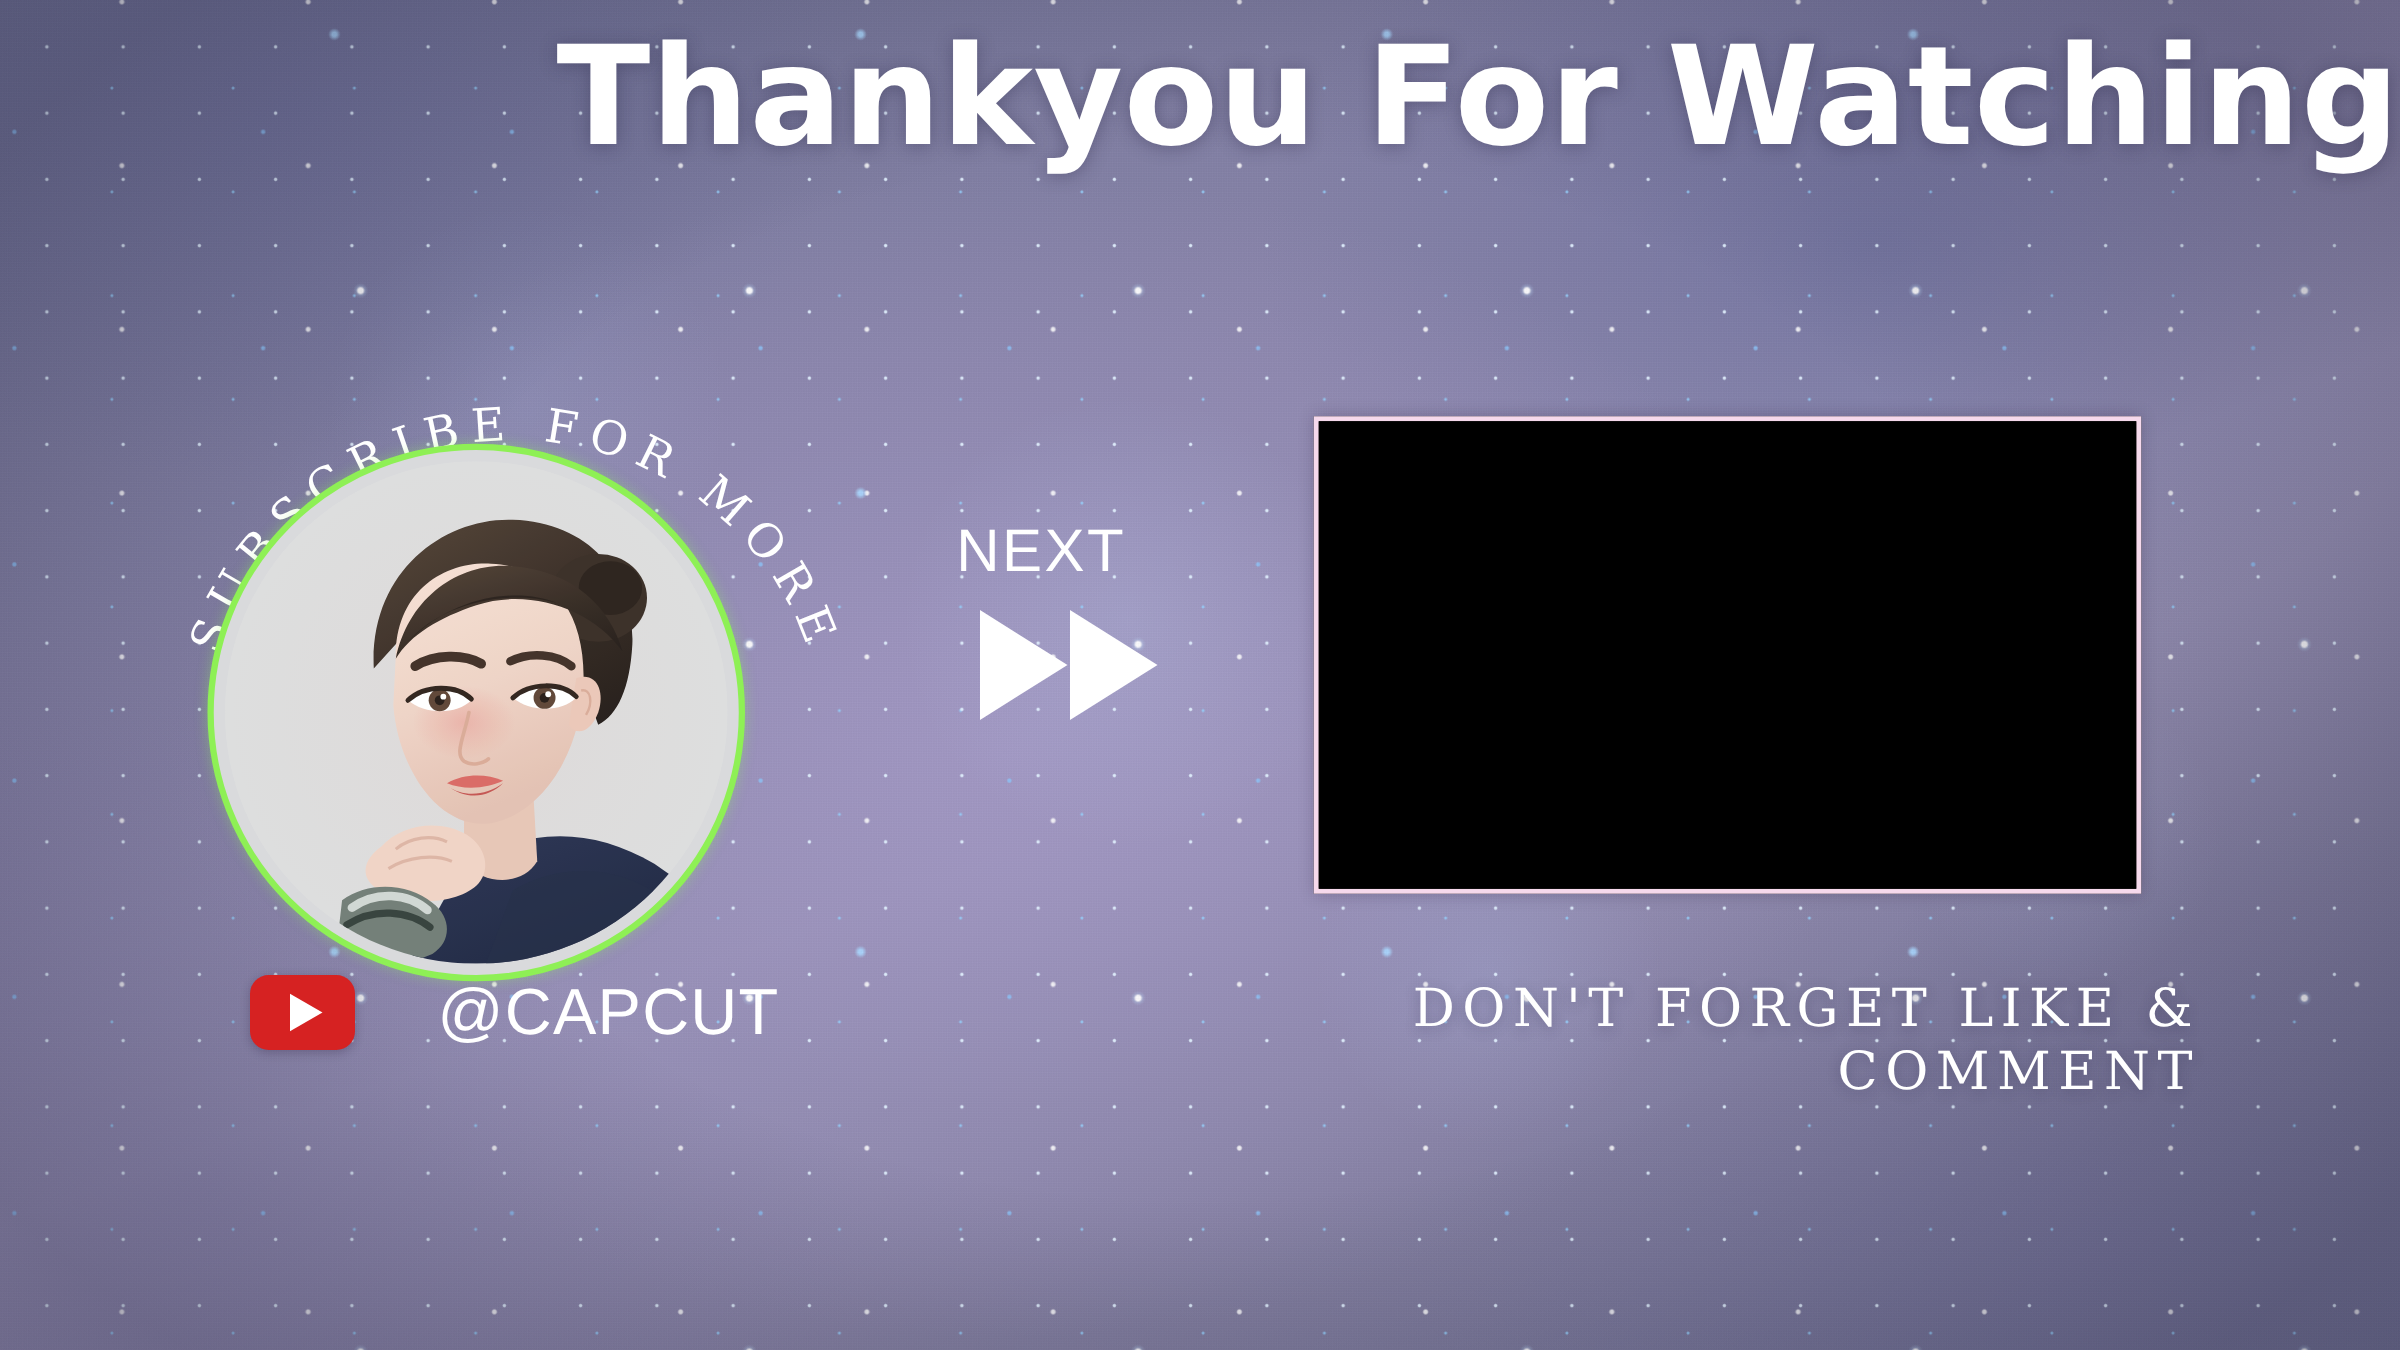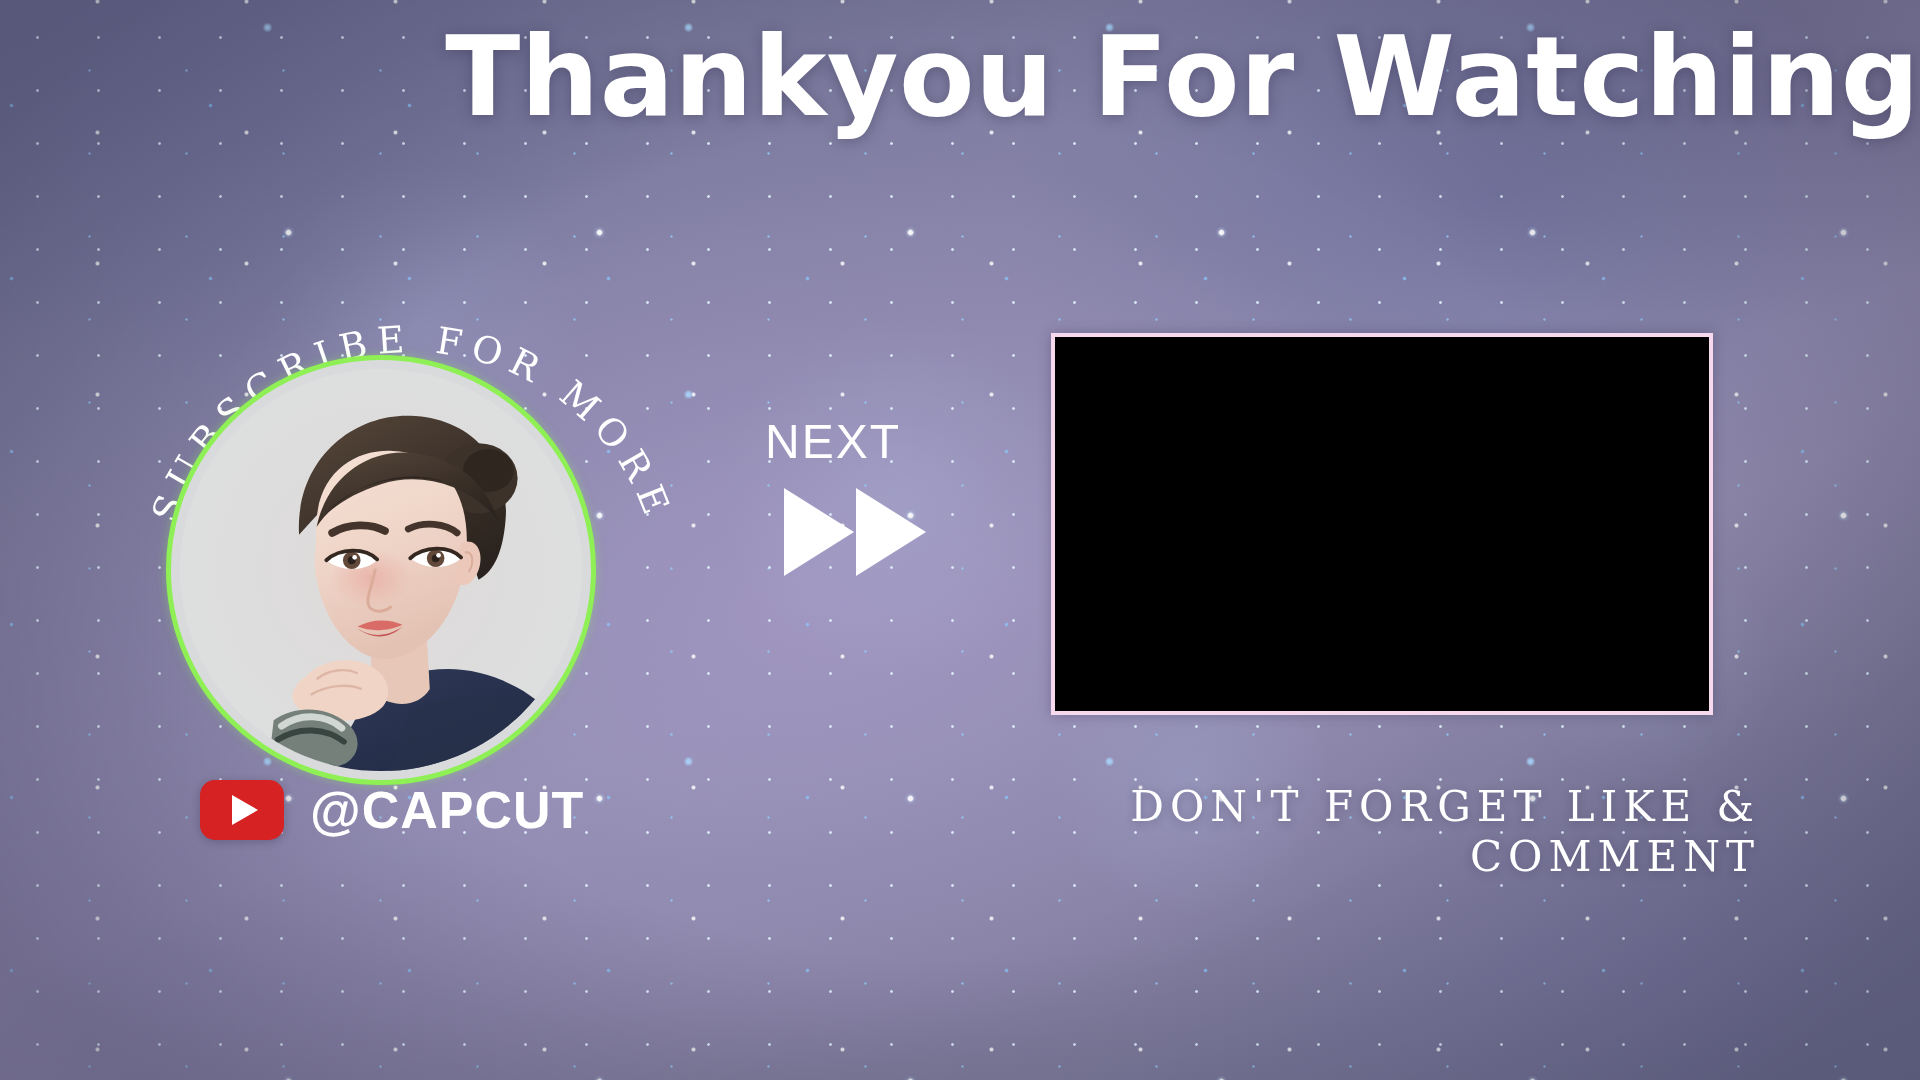--- a/index.html
+++ b/index.html
@@ -169,23 +169,24 @@
     width: 0; height: 0;
     border-left: 26px solid #ffffff;
     border-top: 15px solid transparent;
     border-bottom: 15px solid transparent;
     margin-left: 6px;
   }
   .handle-text {
     color: #ffffff;
     font-family: "Liberation Sans", sans-serif;
     font-size: 52px;
-    font-weight: 700;
+    font-weight: 400;
     letter-spacing: 1px;
     white-space: nowrap;
+    margin-left: 40px;
   }
 
   
   .next-block {
     position: absolute;
     left: 765px;
     top: 370px;
     width: 180px;
     text-align: left;
     margin-top: 48px;

